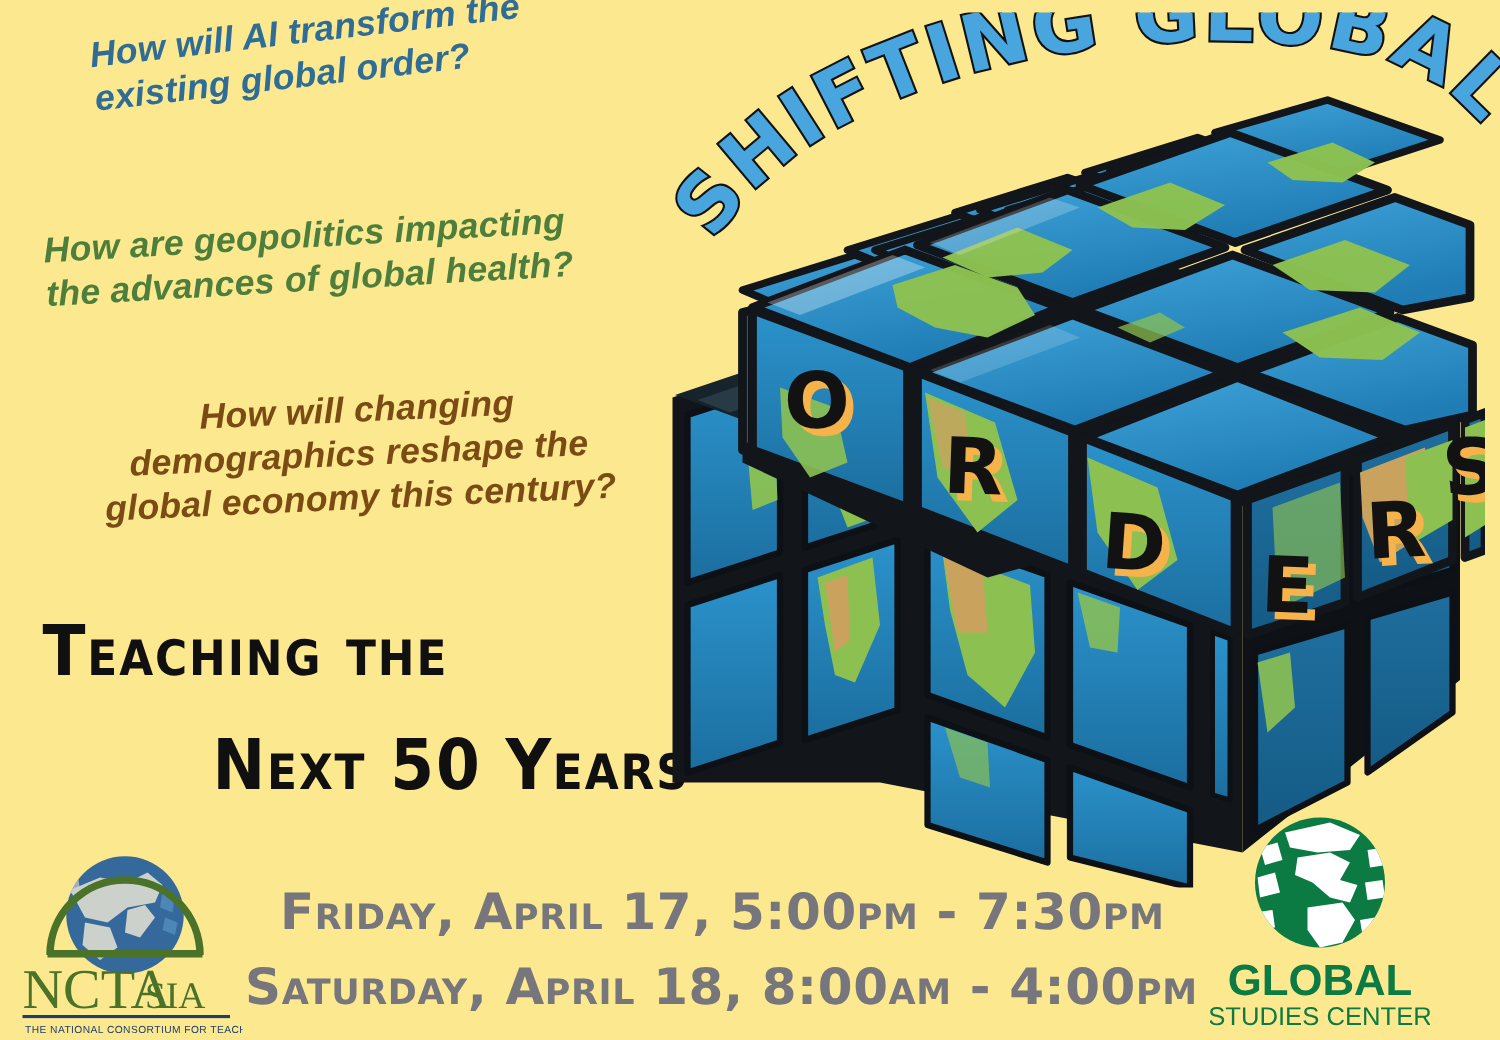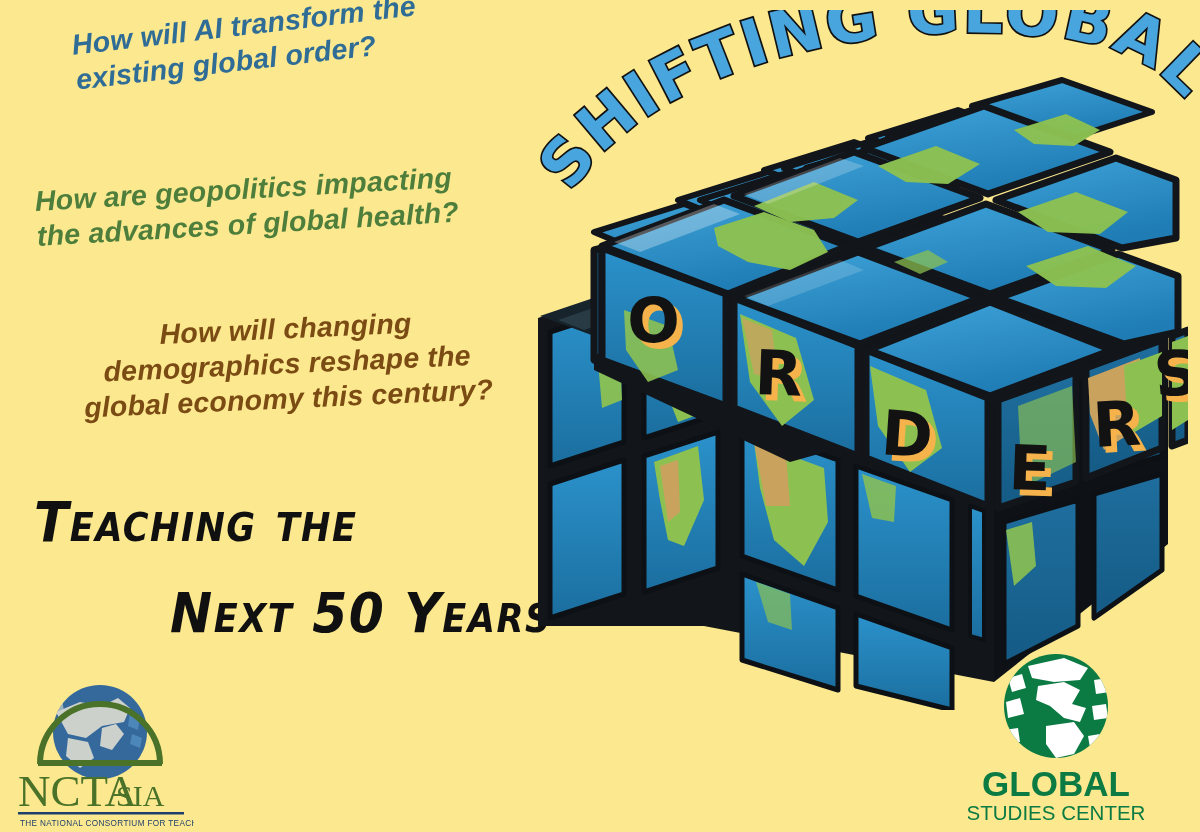--- a/index.html
+++ b/index.html
@@ -26,21 +26,20 @@
        transform:rotate(-3.3deg); transform-origin:0 0; }
   #q3{ left:50px; top:322px; width:470px; font-size:28.5px; color:#7b4b14;
        transform:rotate(-2.6deg); transform-origin:0 0; text-align:center;}
 
   
   .headline{
     position:absolute;color:#101010;font-weight:bold;
     font-family:"DejaVu Sans","Liberation Sans",sans-serif;
     font-variant:small-caps;font-stretch:condensed;
     letter-spacing:1.5px;
-    font-style:italic;
   }
   #head1{ left:34px; top:489px; font-size:56px; }
   #head2{ left:170px; top:580px; font-size:56px; }
 
   
   .dateline{
     position:absolute;color:#76767c;font-weight:bold;
     font-family:"DejaVu Sans","Liberation Sans",sans-serif;
     font-variant:small-caps;letter-spacing:.5px;white-space:nowrap;
   }
@@ -267,20 +266,22 @@
       <text class="ord" x="566" y="377" transform="rotate(-3 566 377)">R</text>
 
       <text class="ordshadow" x="634" y="333" transform="rotate(-5 634 333)">S</text>
       <text class="ord" x="628" y="327" transform="rotate(-5 628 327)">S</text>
     </g>
 
     </g>
   </svg>
   </div>
 
+  <div class="dateline" id="date1">Friday, April 17, 5:00pm - 7:30pm</div>
+  <div class="dateline" id="date2">Saturday, April 18, 8:00am - 4:00pm</div>
 
   <div id="nctaLogo">
     <svg viewBox="0 0 188 158" width="188" height="158">
       <defs>
         <clipPath id="globeClip">
             <circle cx="94" cy="60" r="47"></circle>
           </clipPath>
       </defs>
 
       <g>

